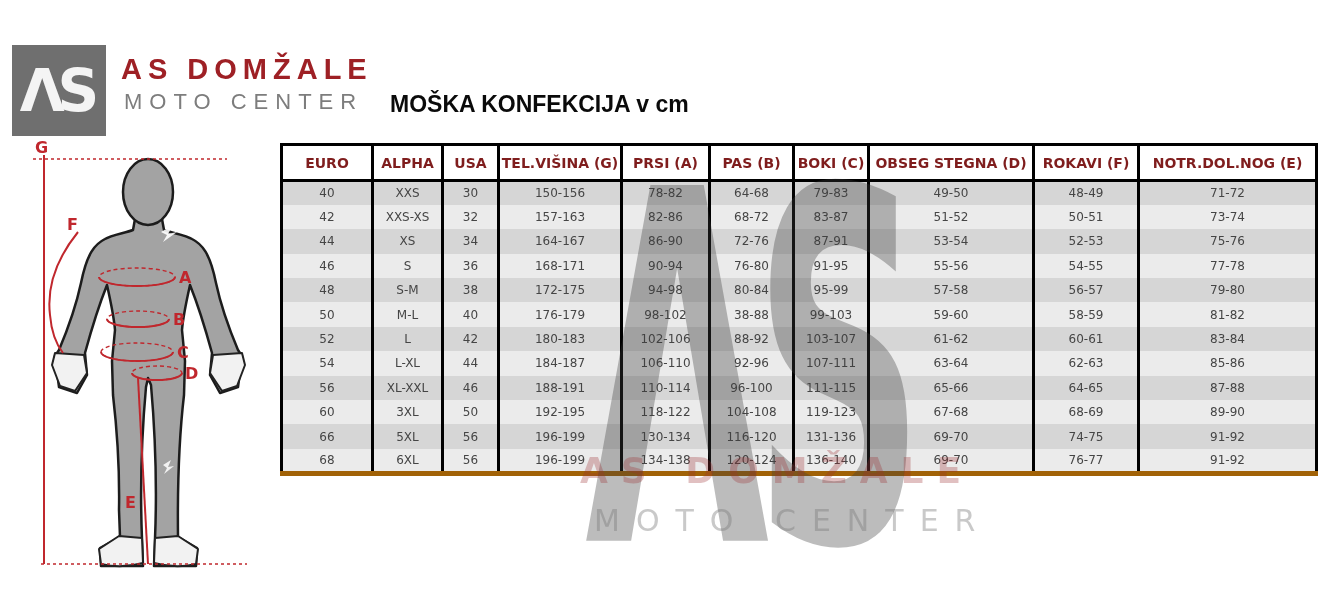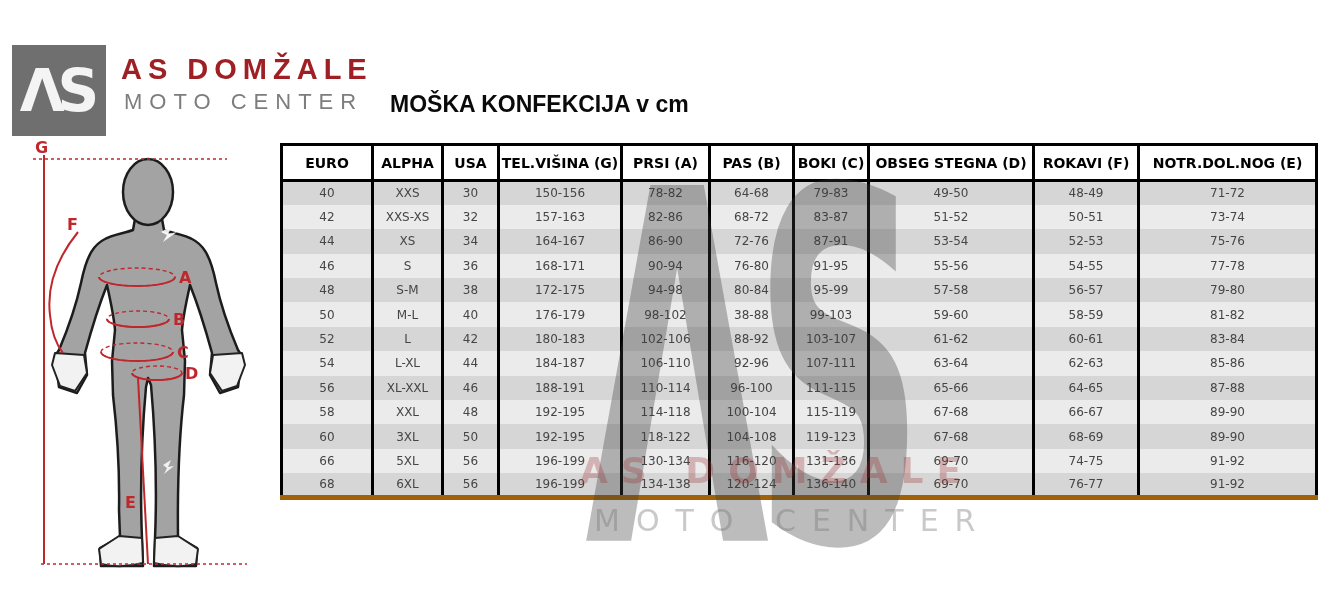--- a/index.html
+++ b/index.html
@@ -15,21 +15,21 @@
     font-weight:bold; font-size:29px; letter-spacing:6px; color:#9e2025; }
   .brand-sub { position:absolute; left:124px; top:89px; font-family:"Liberation Sans", sans-serif;
     font-weight:normal; font-size:22px; letter-spacing:7px; color:#7d7d7d; }
   .page-title { position:absolute; left:390px; top:91px; font-family:"Liberation Sans", sans-serif;
     font-weight:bold; font-size:23px; color:#0a0a0a; }
 
   
   .size-table-wrap { position:absolute; left:280px; top:143px; z-index:1; }
   table.size-table { border-collapse:collapse; table-layout:fixed; width:1035px; }
   table.size-table th {
-    border:3px solid #000; background:#fff; color:#000000;
+    border:3px solid #000; background:#fff; color:#7f1d1d;
     font-family:"DejaVu Sans", sans-serif; font-weight:bold; font-size:14px;
     height:36px; text-align:center; padding:0 1px; overflow:hidden; white-space:nowrap; }
   table.size-table td {
     border-left:3px solid #000; border-right:3px solid #000;
     color:#454545; font-size:12px; height:24.4px; text-align:center;
     white-space:nowrap; overflow:hidden; }
   table.size-table tbody tr:nth-child(odd) td { background:#d6d6d6; }
   table.size-table tbody tr:nth-child(even) td { background:#ebebeb; }
   table.size-table tbody td.shade { background-image:linear-gradient(rgba(0,0,0,0.075),rgba(0,0,0,0.075)); }
   table.size-table tbody tr:last-child td { border-bottom:5px solid #a16207; }
@@ -242,32 +242,20 @@
             <td>46</td>
             <td>188-191</td>
             <td class="shade">110-114</td>
             <td class="shade">96-100</td>
             <td class="shade">111-115</td>
             <td>65-66</td>
             <td class="shade">64-65</td>
             <td>87-88</td>
           </tr>
           <tr>
-            <td>58</td>
-            <td class="shade">XXL</td>
-            <td>48</td>
-            <td>192-195</td>
-            <td class="shade">114-118</td>
-            <td class="shade">100-104</td>
-            <td class="shade">115-119</td>
-            <td>67-68</td>
-            <td class="shade">66-67</td>
-            <td>89-90</td>
-          </tr>
-          <tr>
             <td>60</td>
             <td class="shade">3XL</td>
             <td>50</td>
             <td>192-195</td>
             <td class="shade">118-122</td>
             <td class="shade">104-108</td>
             <td class="shade">119-123</td>
             <td>67-68</td>
             <td class="shade">68-69</td>
             <td>89-90</td>

